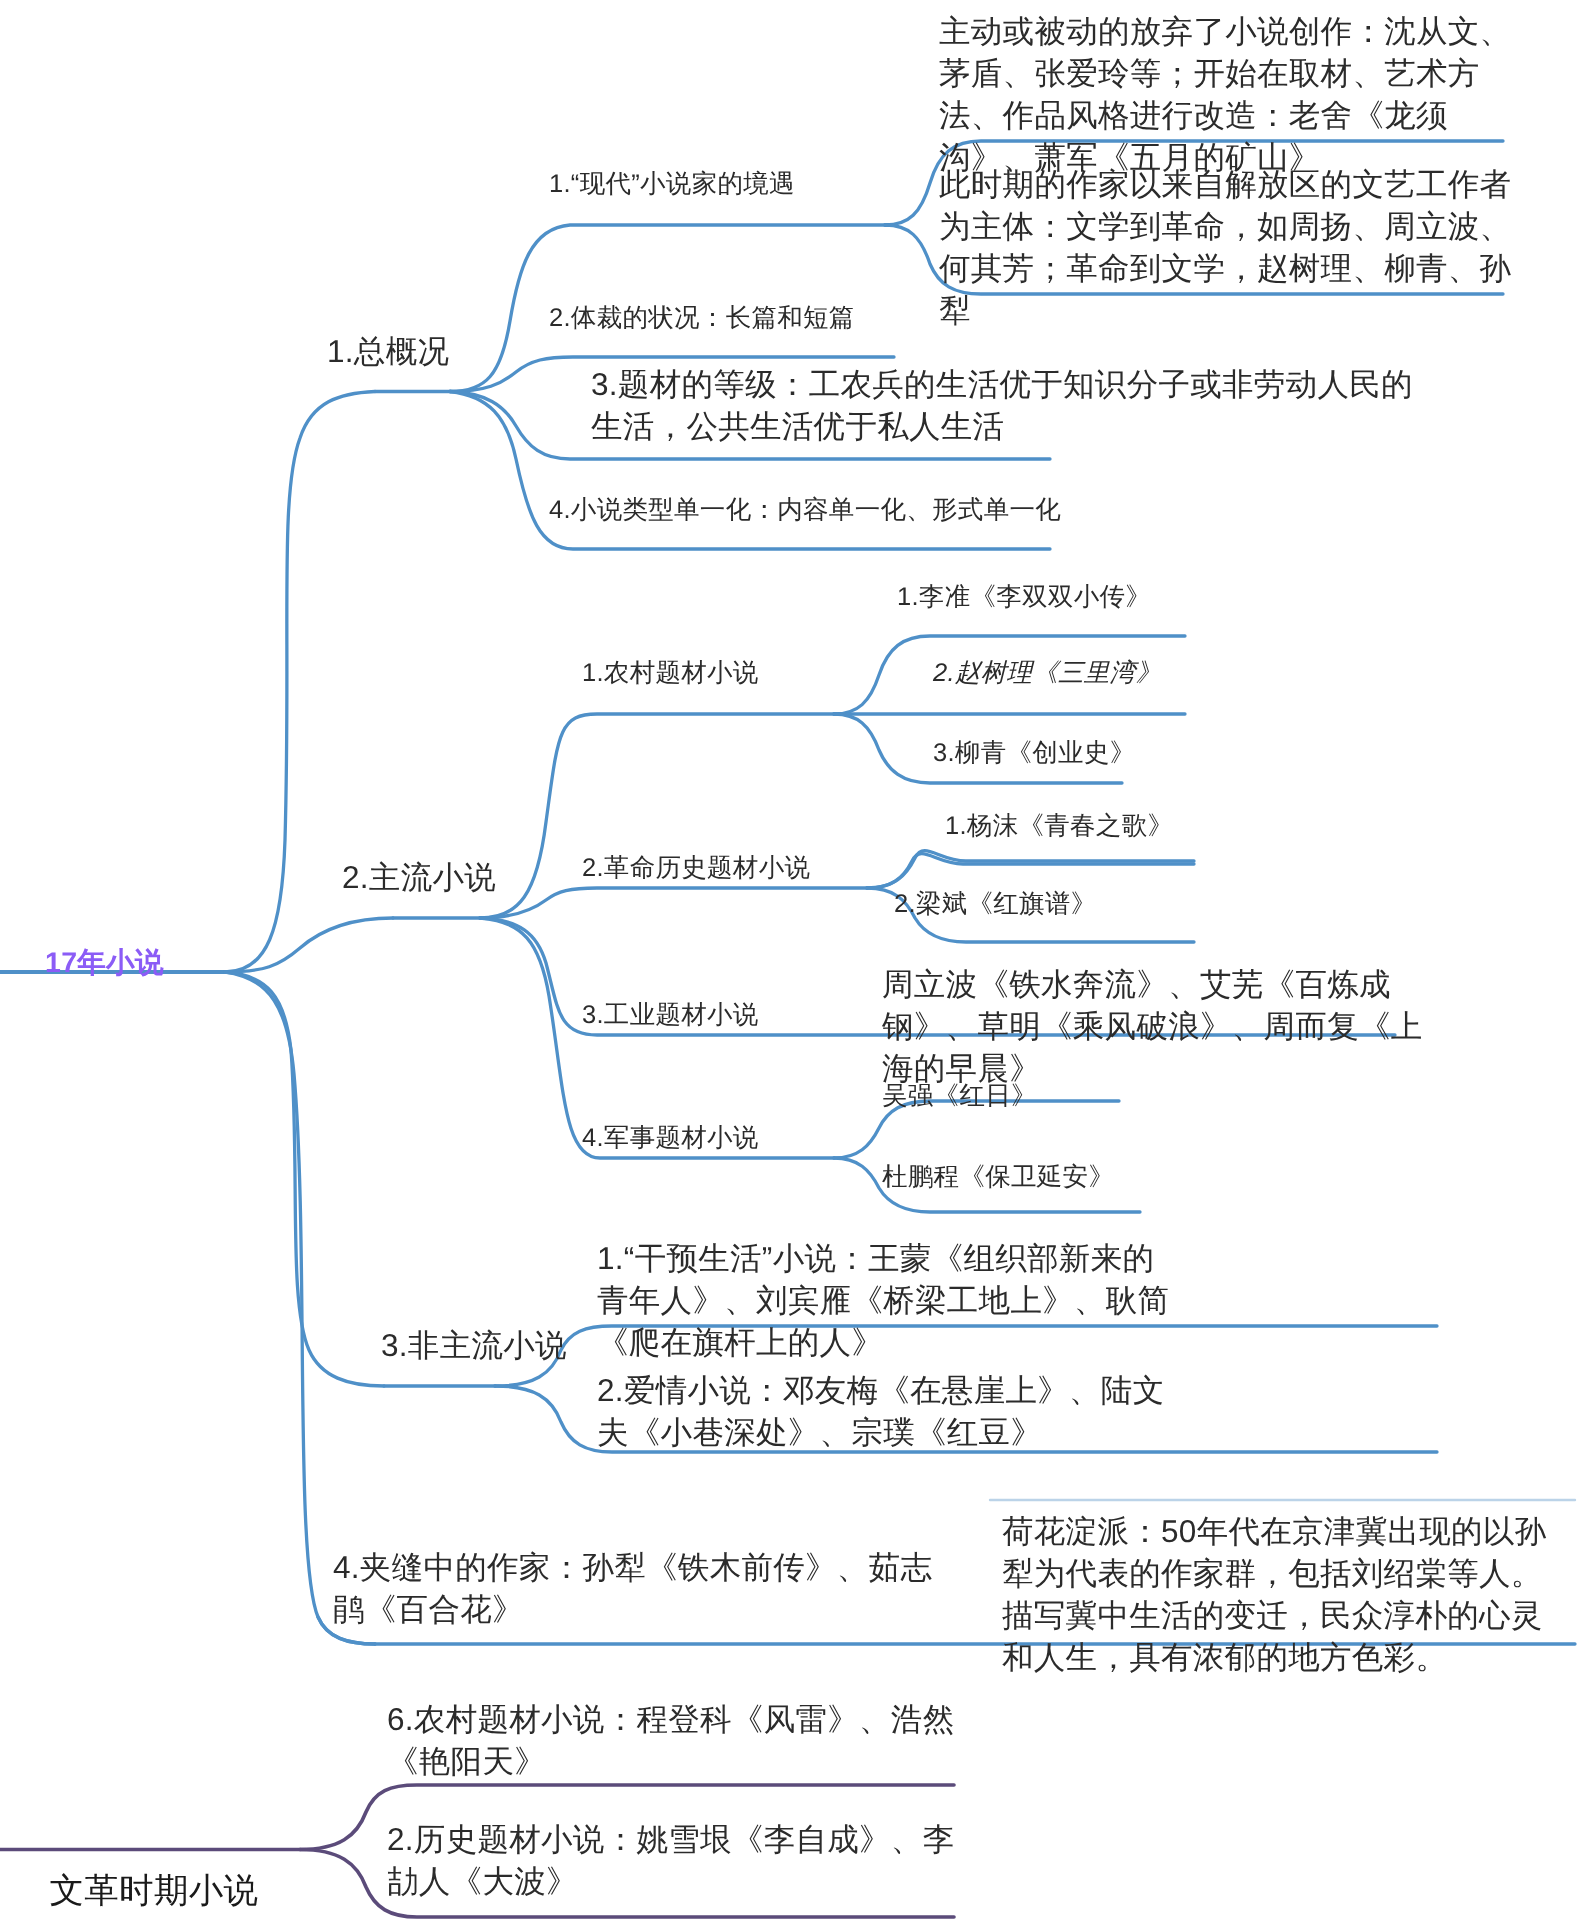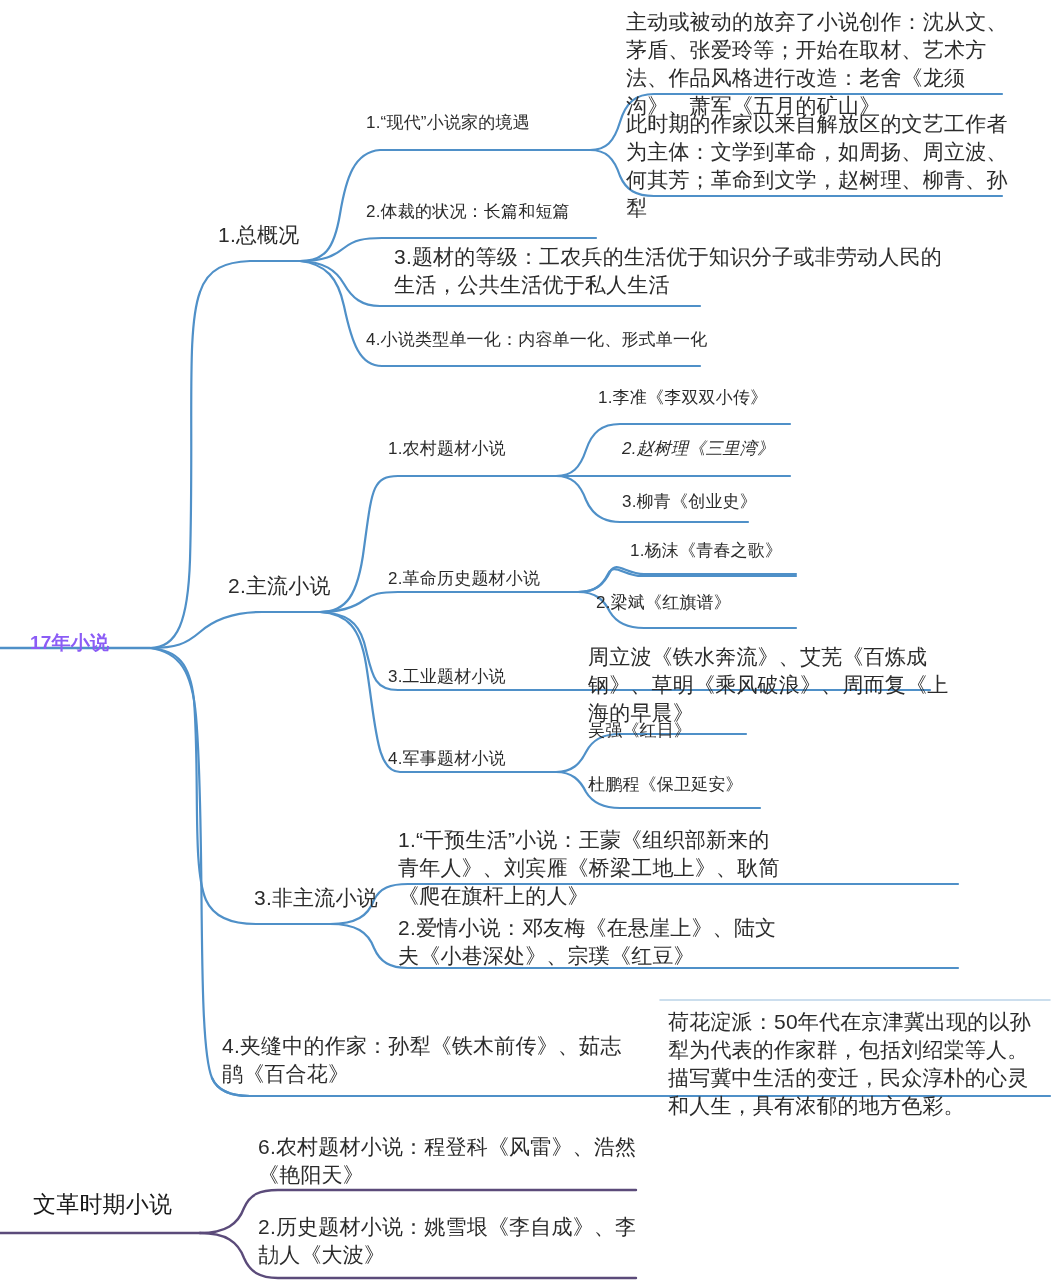--- a/index.html
+++ b/index.html
@@ -101,21 +101,21 @@
 
     <g fill="none" stroke="#5B4B7A" stroke-width="2.4" stroke-linecap="round">
       <path d="M 0,1233 L 200,1233"></path>
       <path d="M 200,1233 C 226,1233 238,1224 244,1208 C 250,1194 260,1190 278,1190 L 636,1190"></path>
       <path d="M 200,1233 C 226,1233 238,1242 244,1258 C 250,1272 260,1278 278,1278 L 636,1278"></path>
     </g>
   </svg>
 
   <div class="node root" style="left:30px; top:628px; width:160px;">17年小说</div>
 
-  <div class="node root-2" style="left:33px; top:1189px; width:220px;">文革时期小说</div>
+  <div class="node root-2" style="left:33px; top:1245px; width:220px;">文革时期小说</div>
 
   <div class="node lvl1" style="left:218px; top:222px; width:150px;">1.总概况</div>
 
   <div class="node lvl1" style="left:228px; top:573px; width:150px;">2.主流小说</div>
 
   <div class="node lvl1" style="left:222px; top:885px; width:160px;margin-left:32px;">3.非主流小说</div>
 
   <div class="node leafbox" style="left:222px; top:1032px; width:400px;">4.夹缝中的作家：孙犁《铁木前传》、茹志鹃《百合花》</div>
 
   <div class="node lvl2" style="left:366px; top:110px; width:230px;">1.“现代”小说家的境遇</div>

